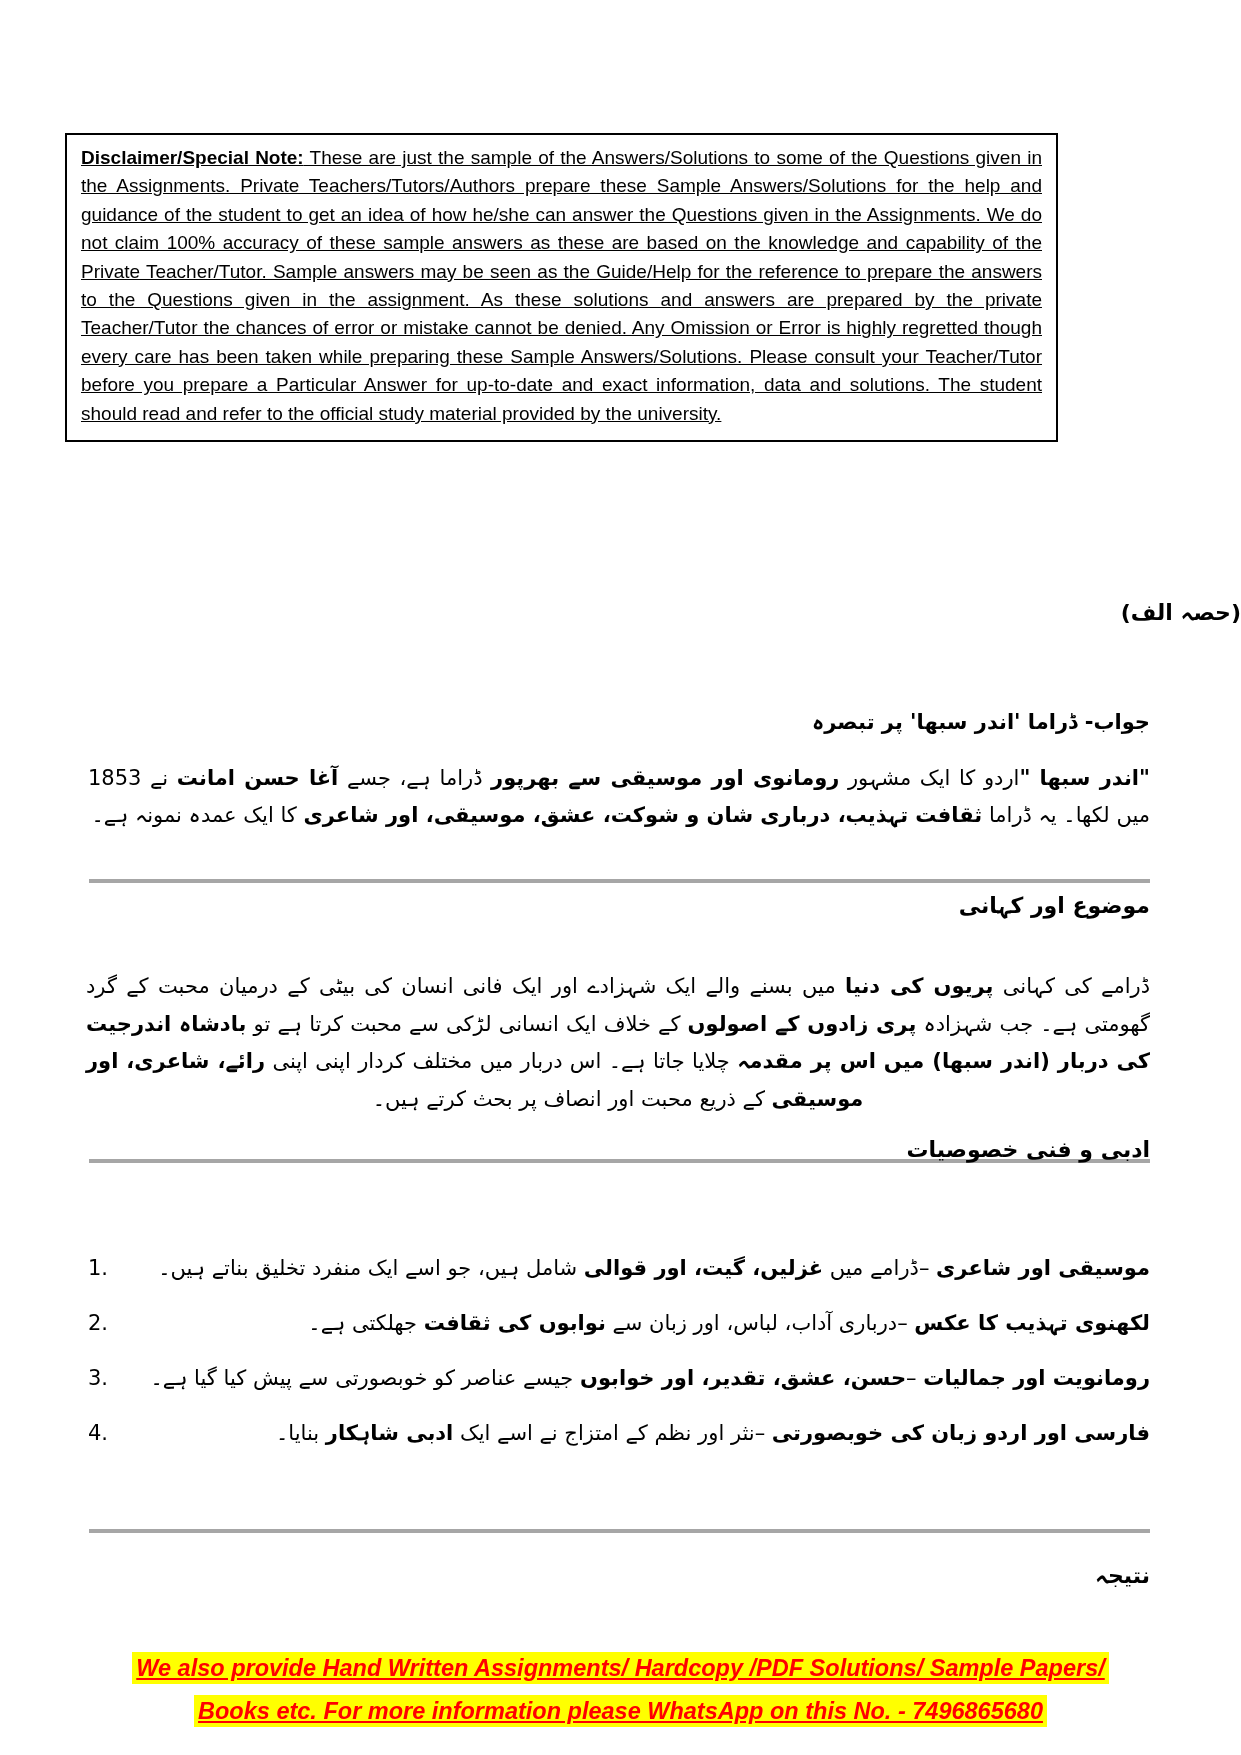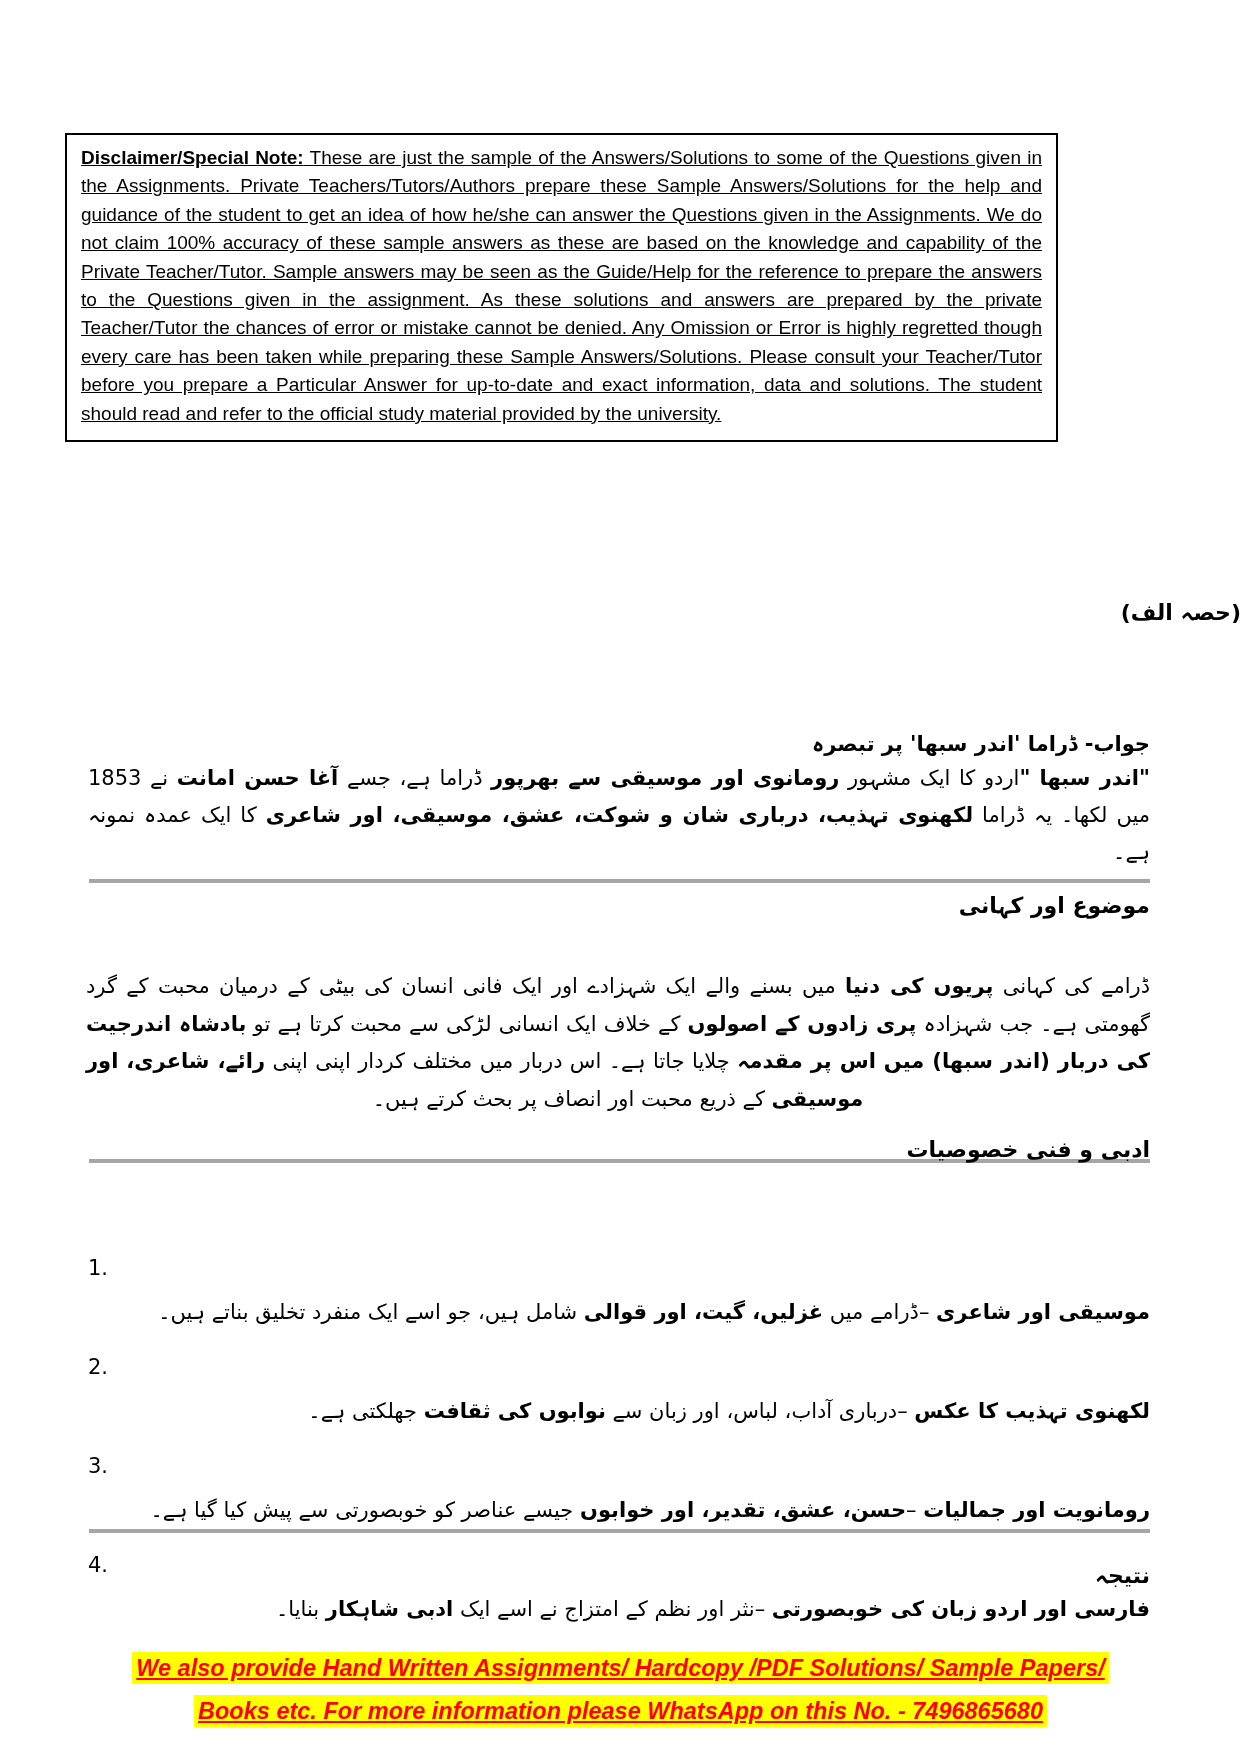--- a/index.html
+++ b/index.html
@@ -47,21 +47,20 @@
     position:absolute;
     top:652px; right:91px;
     font-size:21px;
     font-weight:bold;
   }
   .answer-heading{
     position:absolute;
     top:710px; right:91px;
     font-size:21px;
     font-weight:bold;
-    margin-top:22px;
   }
   .intro-para{
     position:absolute;
     top:760px; right:91px; left:88px;
     font-size:21px;
     line-height:37px;
     text-align:justify;
   }
   .divider{
     position:absolute;
@@ -103,21 +102,20 @@
   .feat-item .num{
     direction:ltr;
     flex:0 0 auto;
     min-width:26px;
     text-align:left;
   }
   .feat-item .txt{
     direction:rtl;
     flex:1 1 auto;
     text-align:justify;
-    margin-top:44px;
   }
   
   .footer{
     position:absolute;
     top:1648px; left:0; width:100%;
     text-align:center;
   }
   .footer-line{
     line-height:40px;
   }
@@ -139,21 +137,21 @@
 
   <div class="disclaimer-box">
     <p class="disclaimer-text"><b>Disclaimer/Special Note:</b><span> These are just the sample of the Answers/Solutions to some of the Questions given in the Assignments. Private Teachers/Tutors/Authors prepare these Sample Answers/Solutions for the help and guidance of the student to get an idea of how he/she can answer the Questions given in the Assignments. We do not claim 100% accuracy of these sample answers as these are based on the knowledge and capability of the Private Teacher/Tutor. Sample answers may be seen as the Guide/Help for the reference to prepare the answers to the Questions given in the assignment. As these solutions and answers are prepared by the private Teacher/Tutor the chances of error or mistake cannot be denied. Any Omission or Error is highly regretted though every care has been taken while preparing these Sample Answers/Solutions. Please consult your Teacher/Tutor before you prepare a Particular Answer for up-to-date and exact information, data and solutions. The student should read and refer to the official study material provided by the university.</span></p>
   </div>
 
   <div class="part-heading urdu">(حصہ الف)</div>
 
 
   <div class="answer-heading urdu">جواب- ڈراما 'اندر سبھا' پر تبصرہ</div>
 
-  <div class="intro-para urdu"><b>"اندر سبھا "</b>اردو کا ایک مشہور <b>رومانوی اور موسیقی سے بھرپور</b> ڈراما ہے، جسے <b>آغا حسن امانت</b> نے 1853 میں لکھا۔ یہ ڈراما <b>لکھنوی تہذیب، درباری شان و شوکت، عشق، موسیقی، اور شاعری</b> کا ایک عمدہ نمونہ ہے۔</div>
+  <div class="intro-para urdu"><b>"اندر سبھا "</b>اردو کا ایک مشہور <b>رومانوی اور موسیقی سے بھرپور</b> ڈراما ہے، جسے <b>آغا حسن امانت</b> نے 1853 میں لکھا۔ یہ ڈراما <b>ثقافت تہذیب، درباری شان و شوکت، عشق، موسیقی، اور شاعری</b> کا ایک عمدہ نمونہ ہے۔</div>
 
   <div class="divider d1"></div>
 
   <div class="sec-heading urdu s1">موضوع اور کہانی</div>
 
   <div class="sec-para urdu">ڈرامے کی کہانی <b>پریوں کی دنیا</b> میں بسنے والے ایک شہزادے اور ایک فانی انسان کی بیٹی کے درمیان محبت کے گرد گھومتی ہے۔ جب شہزادہ <b>پری زادوں کے اصولوں</b> کے خلاف ایک انسانی لڑکی سے محبت کرتا ہے تو <b>بادشاہ اندرجیت کی دربار (اندر سبھا) میں اس پر مقدمہ</b> چلایا جاتا ہے۔ اس دربار میں مختلف کردار اپنی اپنی <b>رائے، شاعری، اور موسیقی</b> کے ذریع محبت اور انصاف پر بحث کرتے ہیں۔</div>
 
   <div class="divider d2"></div>
 
   <div class="sec-heading urdu s2">ادبی و فنی خصوصیات</div>

